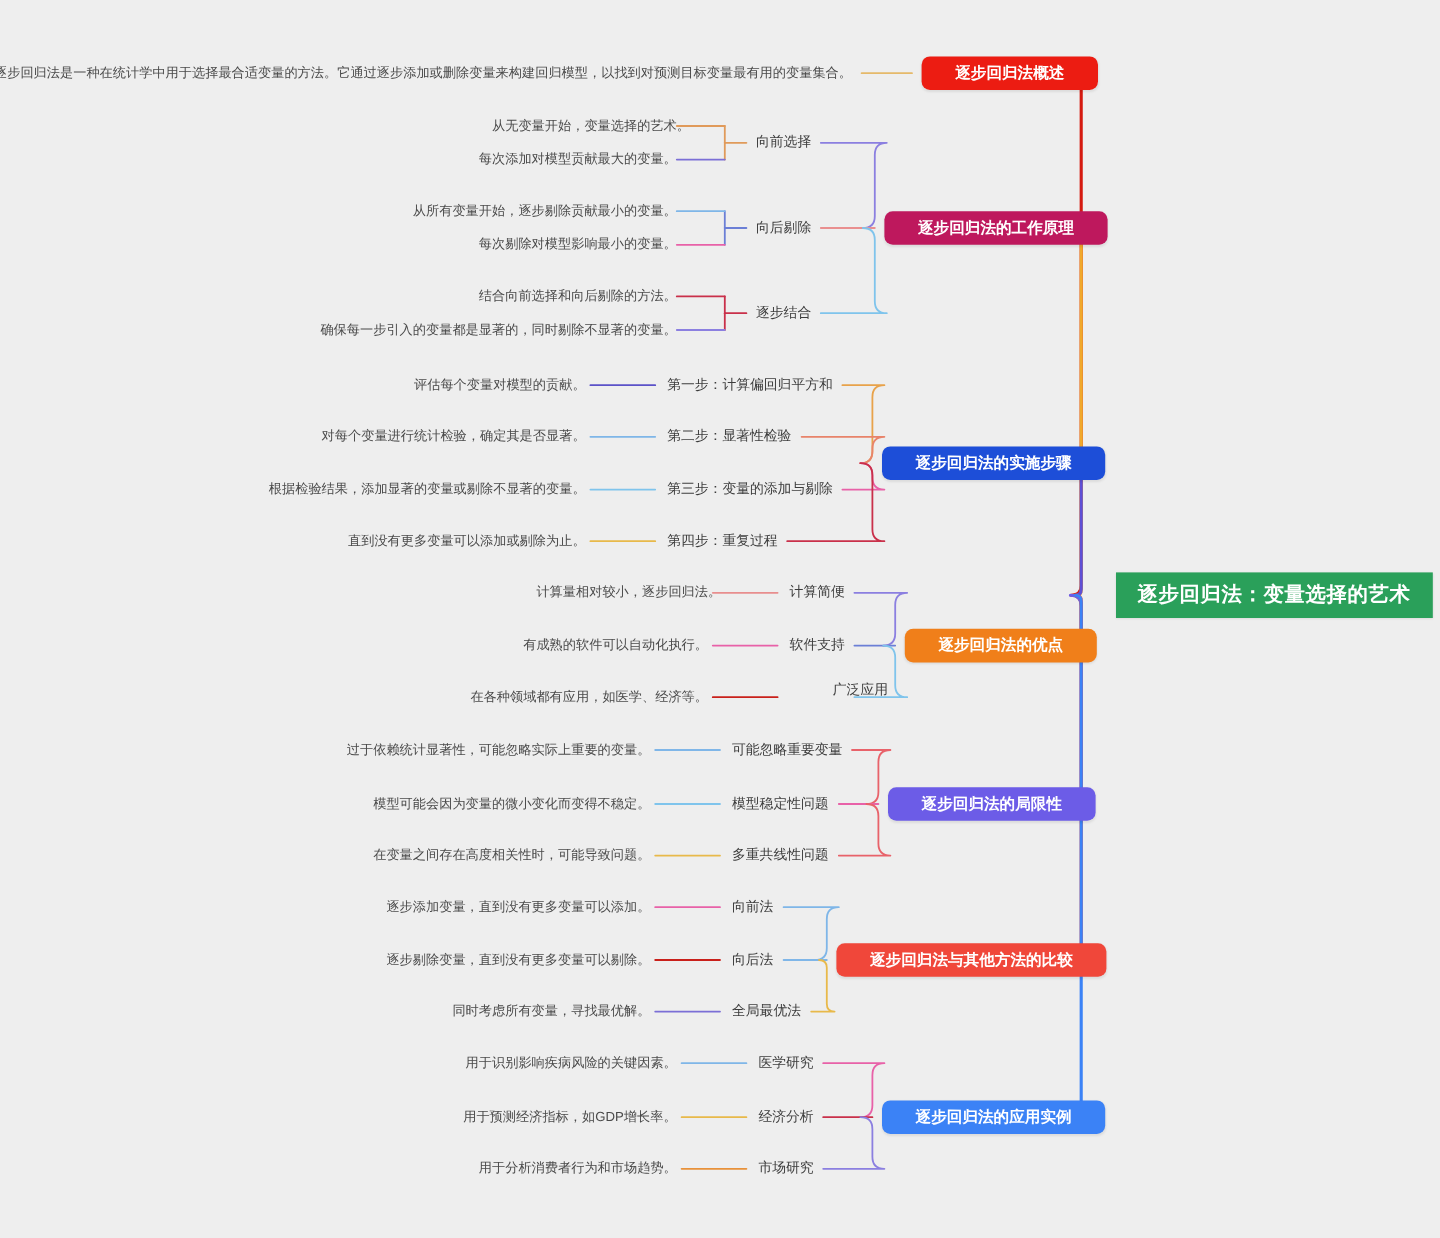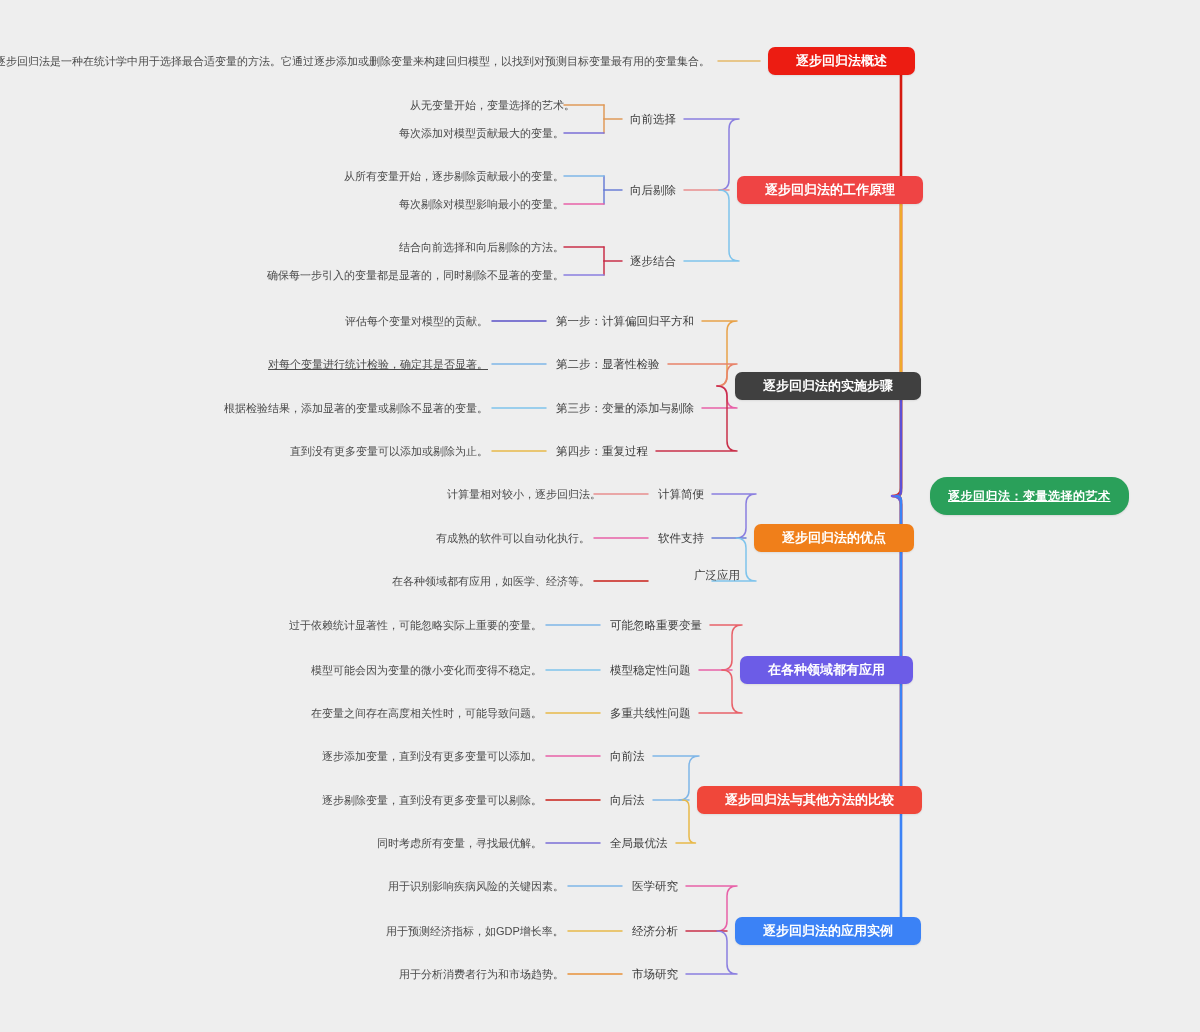--- a/index.html
+++ b/index.html
@@ -30,29 +30,28 @@
   }
   .node {
     position: absolute;
     box-sizing: border-box;
     white-space: nowrap;
   }
   
   .root {
     color: #ffffff;
     background: #2aa05a;
-    border-radius: 17px;
+    border-radius: 0;
     padding: 9px 18px;
-    font-size: 12px;
+    font-size: 17px;
     font-weight: bold;
     letter-spacing: 0.5px;
     line-height: 20px;
     transform: translateY(-50%);
     box-shadow: 0 1px 2px rgba(0,0,0,0.10);
-    text-decoration: underline;
   }
   
   .branch {
     color: #ffffff;
     border-radius: 7px;
     padding: 6px 28px;
     font-size: 13px;
     font-weight: bold;
     line-height: 16px;
     transform: translateY(-50%);
@@ -136,47 +135,47 @@
       <path d="M568,886 H622" stroke="#7fb6e8" stroke-width="1.5" fill="none" stroke-linecap="round" stroke-linejoin="round"></path>
       <path d="M686,931 L727,931" stroke="#c9304a" stroke-width="1.5" fill="none" stroke-linecap="round" stroke-linejoin="round"></path>
       <path d="M568,931 H622" stroke="#e8b94a" stroke-width="1.5" fill="none" stroke-linecap="round" stroke-linejoin="round"></path>
       <path d="M686,974 H737 Q727,974 727,964 V941 Q727,931 717,931" stroke="#8b7fe0" stroke-width="1.5" fill="none" stroke-linecap="round" stroke-linejoin="round"></path>
       <path d="M568,974 H622" stroke="#e8913a" stroke-width="1.5" fill="none" stroke-linecap="round" stroke-linejoin="round"></path>
     </svg>
   <div id="nodes">
       <div class="node root" style="left: 930px; top: 496px; background: rgb(42, 160, 90);">逐步回归法：变量选择的艺术</div>
       <div class="node branch" style="left: 768px; top: 61px; background: rgb(236, 28, 18);">逐步回归法概述</div>
       <div class="node leaf" style="top: 61px; left: -5px;">逐步回归法是一种在统计学中用于选择最合适变量的方法。它通过逐步添加或删除变量来构建回归模型，以找到对预测目标变量最有用的变量集合。</div>
-      <div class="node branch" style="left: 737px; top: 190px; background: #ef4444;">逐步回归法的工作原理</div>
+      <div class="node branch" style="left: 737px; top: 190px; background: #be185d;">逐步回归法的工作原理</div>
       <div class="node mid" style="top: 119px; left: 630px;">向前选择</div>
       <div class="node leaf" style="top: 105px; left: 410px;">从无变量开始，变量选择的艺术。</div>
       <div class="node leaf" style="top: 133px; left: 399px;">每次添加对模型贡献最大的变量。</div>
       <div class="node mid" style="top: 190px; left: 630px;">向后剔除</div>
       <div class="node leaf" style="top: 176px; left: 344px;">从所有变量开始，逐步剔除贡献最小的变量。</div>
       <div class="node leaf" style="top: 204px; left: 399px;">每次剔除对模型影响最小的变量。</div>
       <div class="node mid" style="top: 261px; left: 630px;">逐步结合</div>
       <div class="node leaf" style="top: 247px; left: 399px;">结合向前选择和向后剔除的方法。</div>
       <div class="node leaf" style="top: 275px; left: 267px;">确保每一步引入的变量都是显著的，同时剔除不显著的变量。</div>
-      <div class="node branch" style="left: 735px; top: 386px; background: #404040;">逐步回归法的实施步骤</div>
+      <div class="node branch" style="left: 735px; top: 386px; background: #1d4ed8;">逐步回归法的实施步骤</div>
       <div class="node mid" style="top: 321px; left: 556px;">第一步：计算偏回归平方和</div>
       <div class="node leaf" style="top: 321px; left: 345px;">评估每个变量对模型的贡献。</div>
       <div class="node mid" style="top: 364px; left: 556px;">第二步：显著性检验</div>
-      <div class="node leaf" style="top: 364px; left: 268px; text-decoration: underline;">对每个变量进行统计检验，确定其是否显著。</div>
+      <div class="node leaf" style="top: 364px; left: 268px;">对每个变量进行统计检验，确定其是否显著。</div>
       <div class="node mid" style="top: 408px; left: 556px;">第三步：变量的添加与剔除</div>
       <div class="node leaf" style="top: 408px; left: 224px;">根据检验结果，添加显著的变量或剔除不显著的变量。</div>
       <div class="node mid" style="top: 451px; left: 556px;">第四步：重复过程</div>
       <div class="node leaf" style="top: 451px; left: 290px;">直到没有更多变量可以添加或剔除为止。</div>
       <div class="node branch" style="left: 754px; top: 538px; background: rgb(240, 127, 26);">逐步回归法的优点</div>
       <div class="node mid" style="top: 494px; left: 658px;">计算简便</div>
       <div class="node leaf" style="top: 494px; left: 447px;">计算量相对较小，逐步回归法。</div>
       <div class="node mid" style="top: 538px; left: 658px;">软件支持</div>
       <div class="node leaf" style="top: 538px; left: 436px;">有成熟的软件可以自动化执行。</div>
       <div class="node mid" style="top: 575px; left: 658px; margin-left: 36px;">广泛应用</div>
       <div class="node leaf" style="top: 581px; left: 392px;">在各种领域都有应用，如医学、经济等。</div>
-      <div class="node branch" style="left: 740px; top: 670px; background: rgb(108, 92, 231);">在各种领域都有应用</div>
+      <div class="node branch" style="left: 740px; top: 670px; background: rgb(108, 92, 231);">逐步回归法的局限性</div>
       <div class="node mid" style="top: 625px; left: 610px;">可能忽略重要变量</div>
       <div class="node leaf" style="top: 625px; left: 289px;">过于依赖统计显著性，可能忽略实际上重要的变量。</div>
       <div class="node mid" style="top: 670px; left: 610px;">模型稳定性问题</div>
       <div class="node leaf" style="top: 670px; left: 311px;">模型可能会因为变量的微小变化而变得不稳定。</div>
       <div class="node mid" style="top: 713px; left: 610px;">多重共线性问题</div>
       <div class="node leaf" style="top: 713px; left: 311px;">在变量之间存在高度相关性时，可能导致问题。</div>
       <div class="node branch" style="left: 697px; top: 800px; background: rgb(240, 71, 58);">逐步回归法与其他方法的比较</div>
       <div class="node mid" style="top: 756px; left: 610px;">向前法</div>
       <div class="node leaf" style="top: 756px; left: 322px;">逐步添加变量，直到没有更多变量可以添加。</div>
       <div class="node mid" style="top: 800px; left: 610px;">向后法</div>

